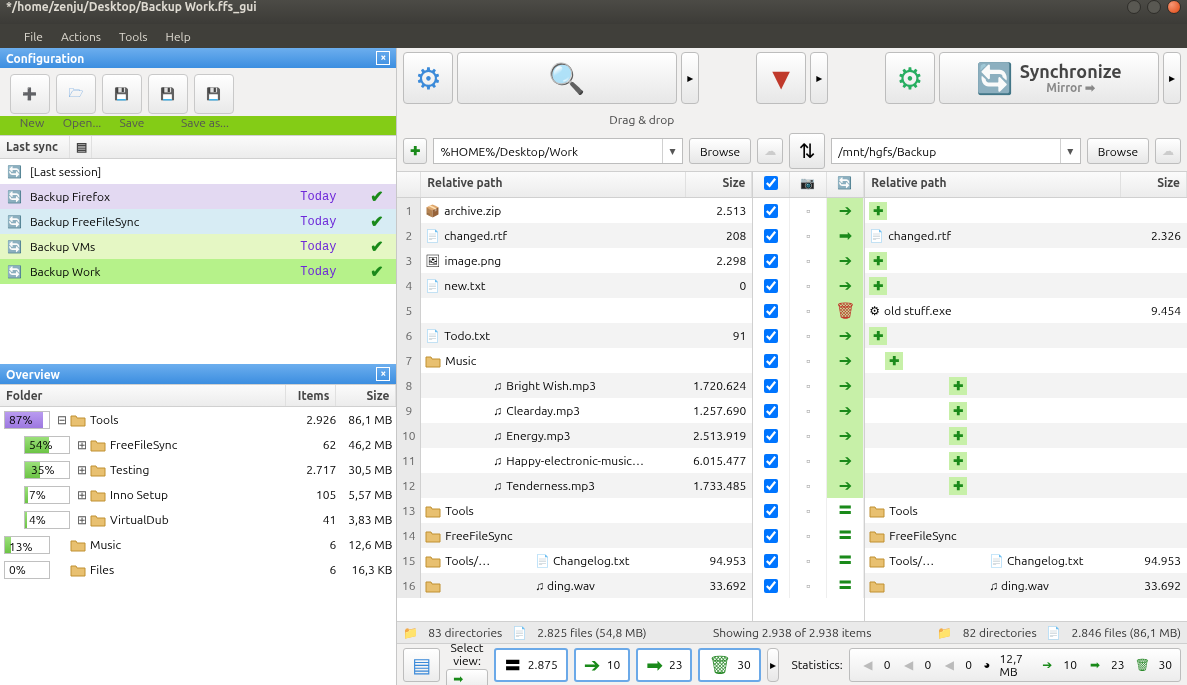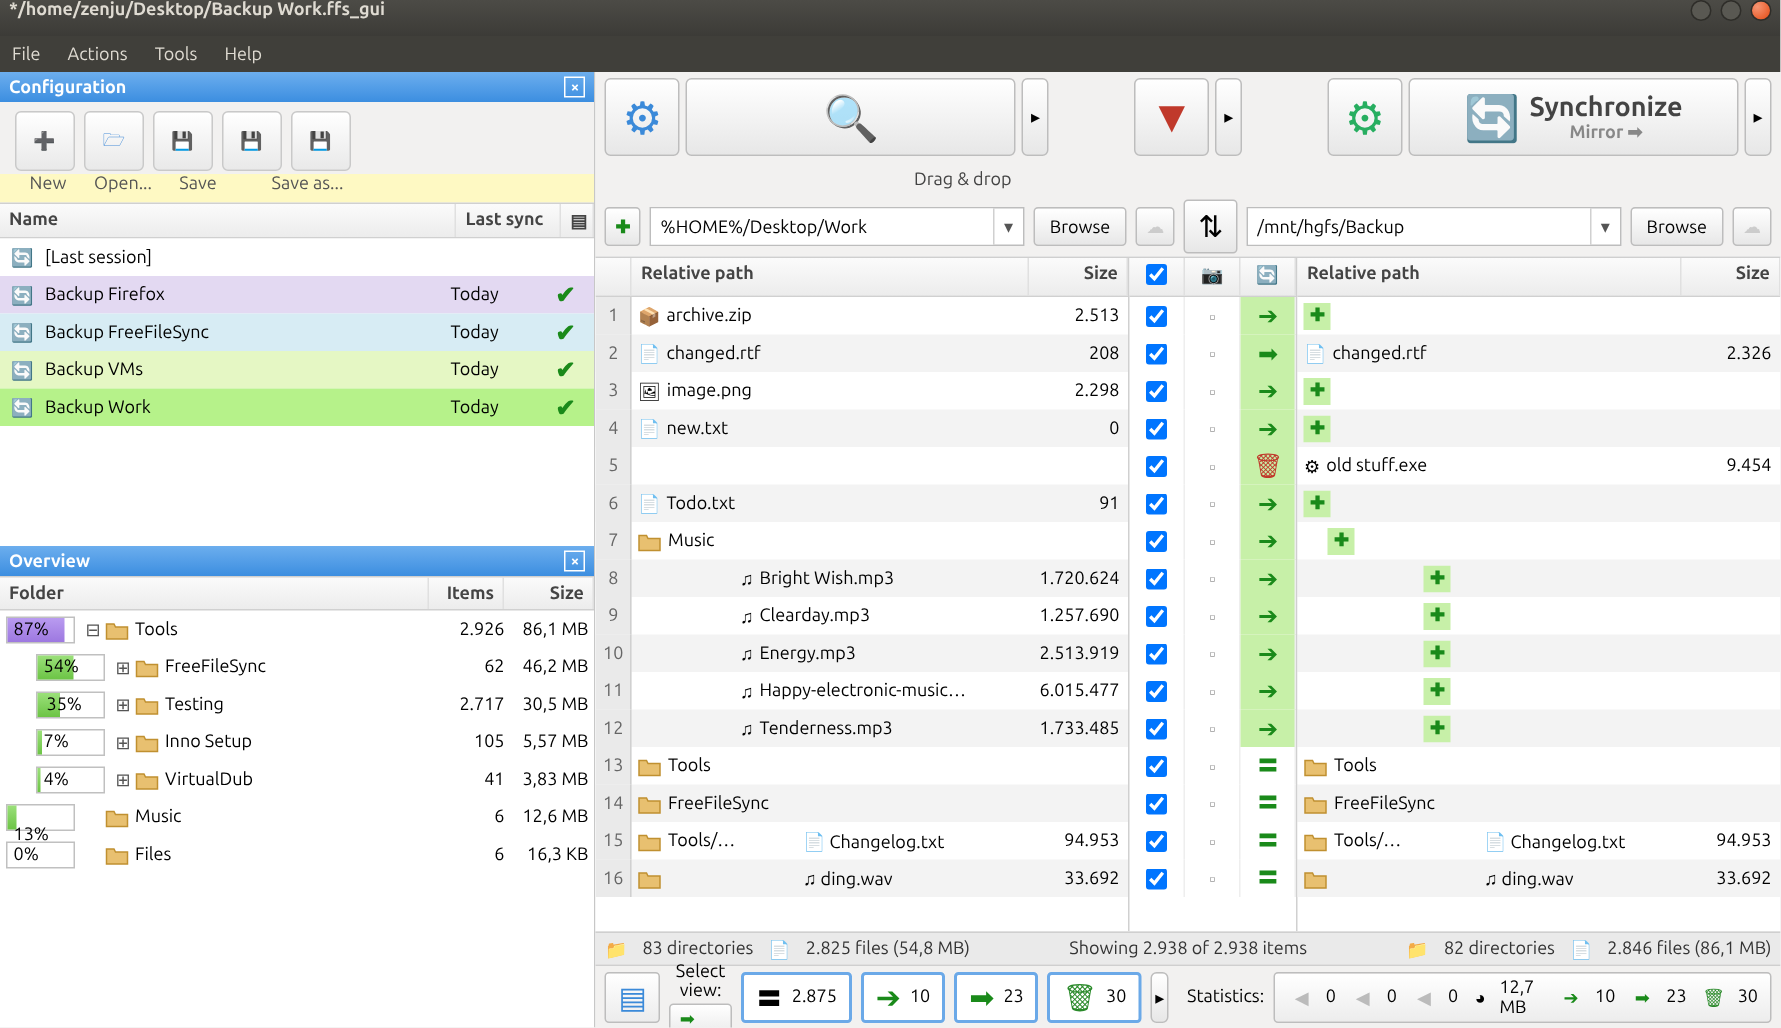--- a/index.html
+++ b/index.html
@@ -6,46 +6,46 @@
 html, body { width: 1187px; height: 685px; background: #f2f1f0; overflow: hidden; }
 
 
 .titlebar { height: 24px; background: linear-gradient(#4c4b46,#3c3b37); color: #dfdbd2; display: flex; align-items: flex-start; padding: 0 6px; }
 .titlebar .title { flex: 1; font-weight: bold; }
 .titlebar .wincontrols { display: flex; gap: 6px; }
 .titlebar .wincontrols div { width: 14px; height: 14px; border-radius: 50%; background: #595852; border:1px solid #2e2d29; }
 .titlebar .wincontrols .close { background: radial-gradient(circle at 30% 30%, #f79674, #e24912); }
 
 
-.menubar { height: 24px; background: #403f3a; color: #dfdbd2; display: flex; align-items: center; padding: 0 8px; gap: 18px; }
+.menubar { height: 24px; background: #403f3a; color: #dfdbd2; display: flex; align-items: center; padding: 0 24px; gap: 18px; }
 
 
 .app { display: flex; height: calc(685px - 24px - 24px); }
 .leftpanel { width: 404px; display: flex; flex-direction: column; background: #fff; border-right: 1px solid #c7c7c7; }
 .rightpanel { flex: 1; display: flex; flex-direction: column; background: #f2f1f0; }
 
 
 .blueheader { background: linear-gradient(#6caeee,#3c8ee0); color: #fff; font-weight: bold; padding: 3px 6px; display:flex; align-items:center; }
 .blueheader .closebox { margin-left:auto; width:14px; height:14px; border:1px solid #fff; font-size:10px; line-height:12px; text-align:center; }
 
 
 .cfgtoolbar { display:flex; gap:6px; padding:6px 10px 2px; justify-content:flex-start; background:#f2f1f0; }
 .cfgtoolbar .tbtn { width:40px; height:40px; border:1px solid #c9c9c9; border-radius:4px; background:linear-gradient(#fff,#e9e9e9); display:flex; align-items:center; justify-content:center; font-size:20px; }
-.cfglabels { display:flex; gap:6px; padding:0 10px 6px; font-size:11px; color:#555; background:#fef9c3; }
+.cfglabels { display:flex; gap:6px; padding:0 10px 6px; font-size:11px; color:#555; background:#84cc16; }
 .cfglabels span { width:44px; text-align:center; }
 
 
 .tblhead { display:flex; background:linear-gradient(#fbfbfb,#ececec); border-top:1px solid #d0d0d0; border-bottom:1px solid #d0d0d0; font-weight:bold; color:#444; }
 .tblhead div { padding:4px 6px; border-right:1px solid #e0e0e0; }
 
 
 .cfgrow { display:flex; align-items:center; height:25px; padding:0 6px; border-bottom:0px; }
 .cfgrow .icn { width:18px; height:18px; margin-right:6px; display:flex; align-items:center; justify-content:center; }
 .cfgrow .nm { flex:1; }
-.cfgrow .ls { width:70px; color:#000000; }
+.cfgrow .ls { width:70px; color:#6d28d9;font-family:Liberation Mono, monospace; }
 .cfgrow .chk { width:20px; color:#1a8a1a; font-weight:bold; font-size:16px; }
 .cfgrow.sel { background:#b6f28a; }
 .cfgrow.r0 { background:#ffffff; } .cfgrow.r1{background:#e3d9f2;} .cfgrow.r2{background:#d7ecf4;} .cfgrow.r3{background:#e5f7c4;}
 
 
 .ovrow { display:flex; align-items:center; height:25px; }
 .ovrow .pct { width:50px; text-align:right; padding-right:4px; margin-left:4px; }
 .pctbar { position:relative; height:18px; border:1px solid #c0c0c0; background:#fff;padding-left:16px; }
 .pctbar .fill { position:absolute; left:0; top:0; bottom:0; background:linear-gradient(#b99bf0,#9d78e0); }
 .pctbar.green .fill { background:linear-gradient(#9be07a,#6cc445); }
@@ -148,21 +148,20 @@
           <span>💾</span>
         </div>
     </div>
     <div class="cfglabels">
       <span>New</span>
       <span>Open...</span>
       <span>Save</span>
       <span style="width:90px">Save as...</span>
     </div>
     <div class="tblhead">
-      <div style="flex:1">Name</div>
       <div style="width:70px">Last sync</div>
       <div style="width:22px">▤</div>
     </div>
     <div id="cfglist">
         <div class="cfgrow r0">
           <span class="icn">
             <span style="color:#1a8a1a">🔄</span>
           </span>
       <span class="nm">[Last session]</span>
       <span class="ls"></span>
@@ -294,21 +293,21 @@
             </svg>
             <span>VirtualDub</span>
           </div>
       <div class="items">41</div>
       <div class="size">3,83 MB</div>
         </div>
         <div class="ovrow">
           <div class="pct" style="margin-left:4px">
             <div class="pctbar green">
               <div class="fill" style="width:13%"></div>
-              <span style="position:absolute;left:4px;top:13px">13%</span>
+              <span style="position:absolute;left:4px;top:3px">13%</span>
             </div>
           </div>
       <div class="exp"></div>
       <div class="fld">
             <svg class="folder" viewBox="0 0 16 14">
               <path fill="#e8c070" stroke="#c09030" d="M1 3h5l1 2h8v8H1z"></path>
             </svg>
             <span>Music</span>
           </div>
       <div class="items">6</div>

